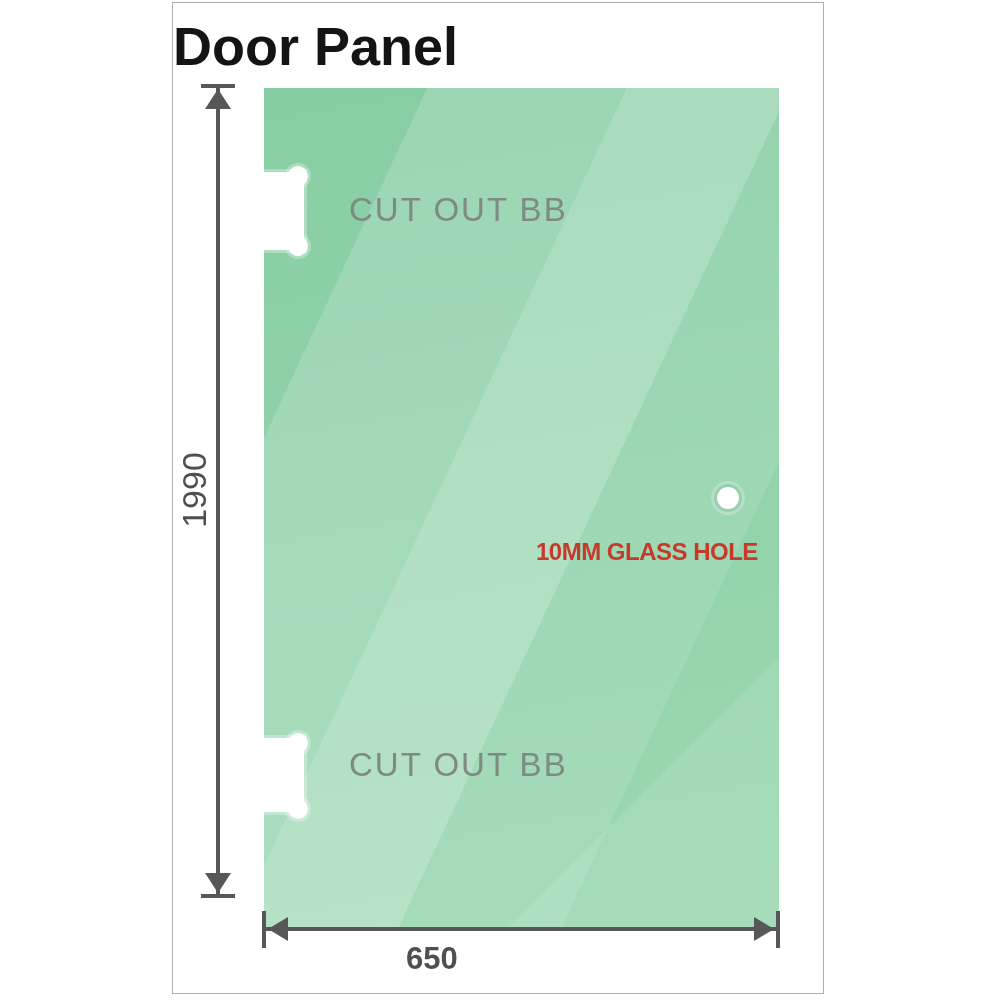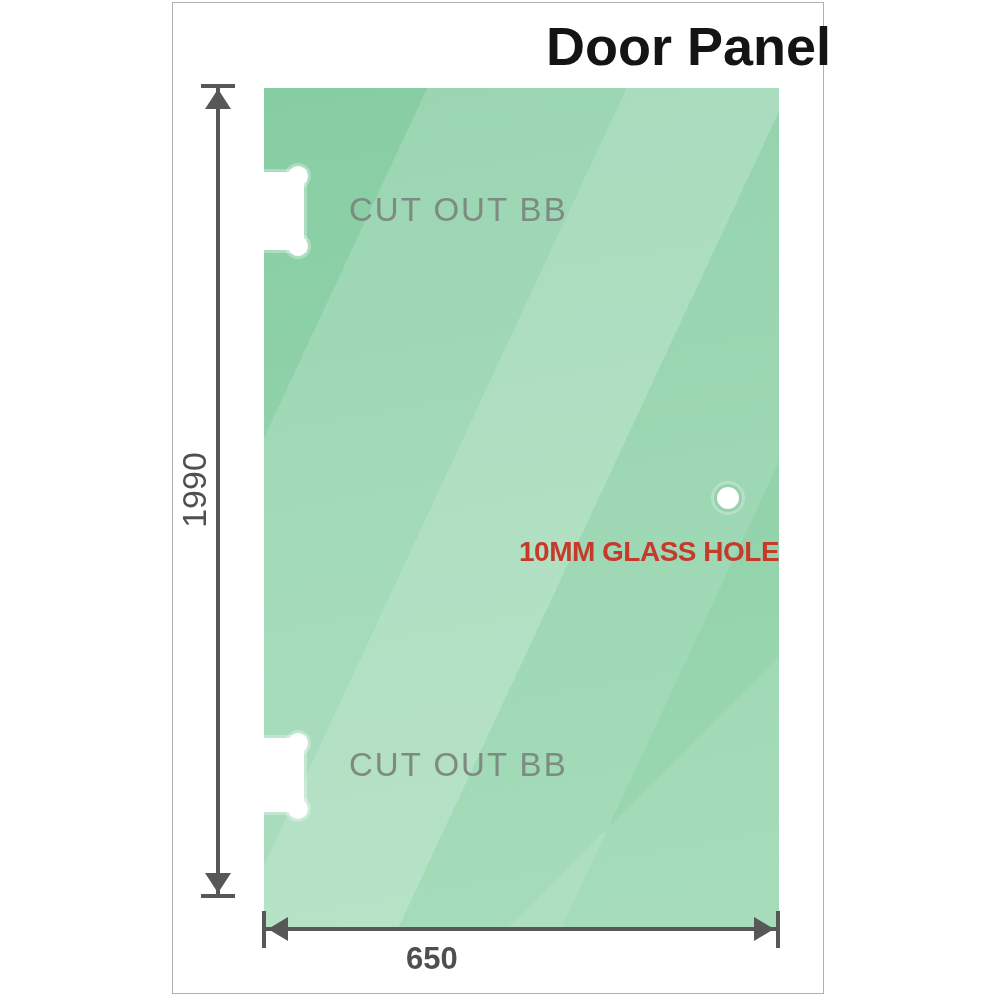--- a/index.html
+++ b/index.html
@@ -15,21 +15,21 @@
   }
   *{margin:0;padding:0;box-sizing:border-box;}
   html,body{width:1000px;height:1000px;background:#ffffff;
     font-family:"Liberation Sans","DejaVu Sans",sans-serif;}
   .canvas{position:relative;width:1000px;height:1000px;background:#ffffff;overflow:hidden;}
 
   
   .frame{position:absolute;left:172px;top:2px;width:652px;height:992px;
     border:1px solid var(--frame-border);background:#ffffff;}
 
-  .title{position:absolute;left:8px;top:12px;width:100%;text-align:right;
+  .title{position:absolute;left:0;top:12px;width:100%;text-align:left;
     font-size:54px;font-weight:700;color:var(--title-text);letter-spacing:0;}
 
   
   .panel{position:absolute;left:91px;top:85px;width:515px;height:840px;
     background:
       linear-gradient(135deg, rgba(255,255,255,0) 0%, rgba(255,255,255,0) 80%, rgba(255,255,255,0.10) 80%),
       linear-gradient(115deg,
         rgba(255,255,255,0) 0%, rgba(255,255,255,0) 18%,
         rgba(255,255,255,0.16) 18%, rgba(255,255,255,0.16) 40%,
         rgba(255,255,255,0.28) 40%, rgba(255,255,255,0.28) 58%,
@@ -51,21 +51,21 @@
   .cutout-bottom .bump-b{left:24px;top:711px;}
 
   .cutout-label{position:absolute;left:85px;font-size:33px;letter-spacing:2px;
     color:var(--cutout-text);white-space:nowrap;line-height:33px;}
   .cutout-label.top{top:105px;}
   .cutout-label.bottom{top:660px;}
 
   
   .hole{position:absolute;left:453px;top:399px;width:22px;height:22px;border-radius:50%;
     background:#ffffff;box-shadow:0 0 0 3px rgba(125,195,155,0.55), 0 0 0 6px rgba(255,255,255,0.25);}
-  .hole-label{position:absolute;left:255px;top:451px;font-size:28px;font-weight:700;
+  .hole-label{position:absolute;left:272px;top:451px;font-size:24px;font-weight:700;
     letter-spacing:-0.5px;color:var(--hole-text);white-space:nowrap;line-height:25px;}
 
   
   .dim{position:absolute;}
   .vline{position:absolute;left:43px;top:84px;width:4px;height:808px;background:var(--dim-line);}
   .cap{position:absolute;background:var(--dim-line);}
   .cap.v-top{left:28px;top:81px;width:34px;height:4px;}
   .cap.v-bottom{left:28px;top:891px;width:34px;height:4px;}
   .arrow{position:absolute;width:0;height:0;}
   .arrow.up{left:32px;top:86px;border-left:13px solid transparent;border-right:13px solid transparent;

